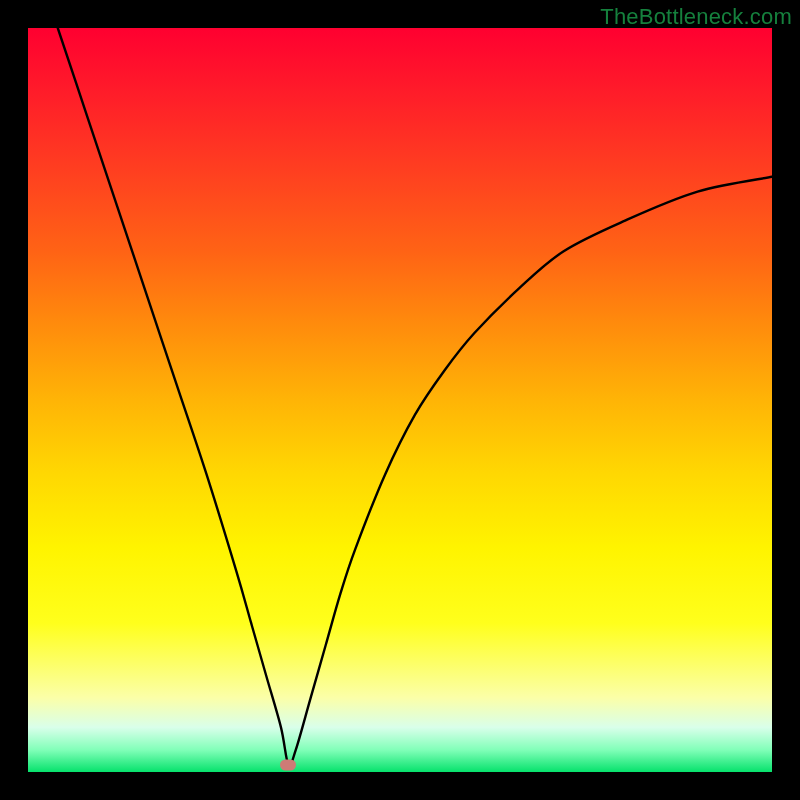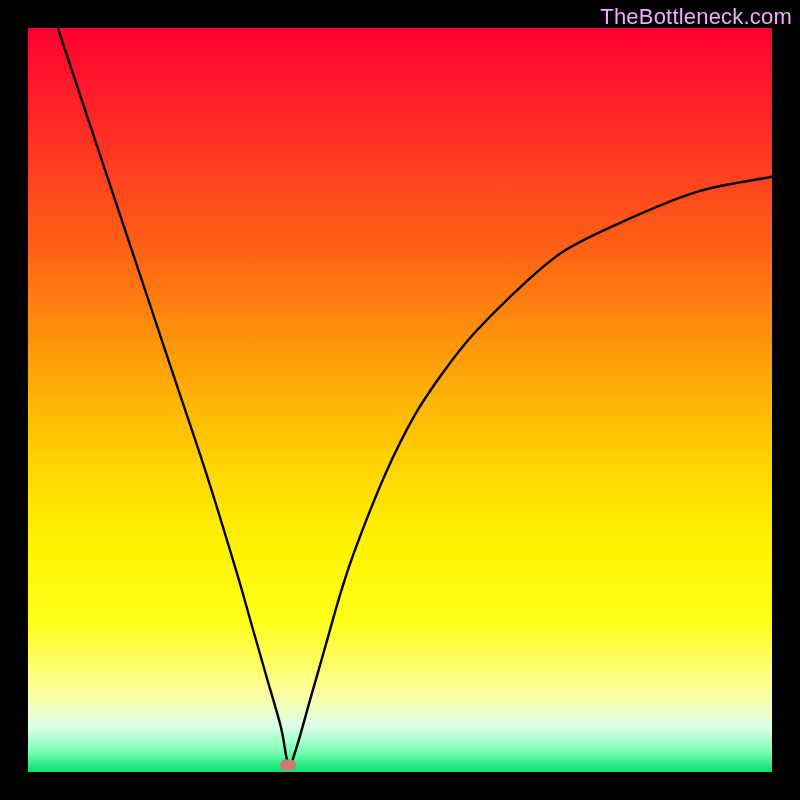--- a/index.html
+++ b/index.html
@@ -48,21 +48,21 @@
     border-radius: 6px;
     transform: translate(-50%, -50%);
   }
 
   .attribution {
     position: absolute;
     top: 4px;
     right: 8px;
     font-size: 22px;
     font-weight: 400;
-    color: #f0abfc;
+    color: #15803d;
     font-family: Arial, sans-serif;
     letter-spacing: 0.2px;
   }
 </style>
 </head>
 <body>
 
 <div class="frame">
 
   <div class="plot-area">

